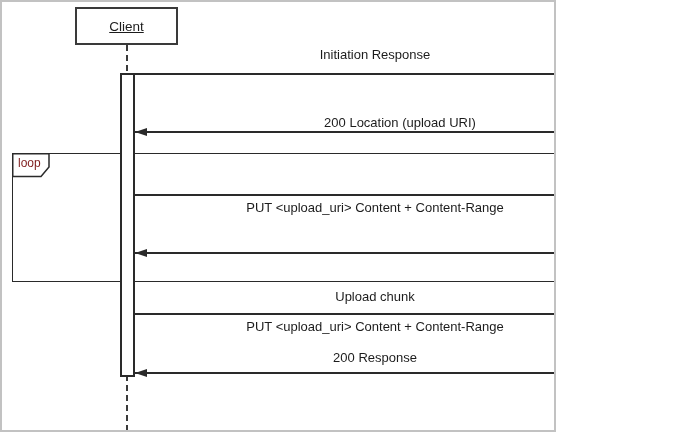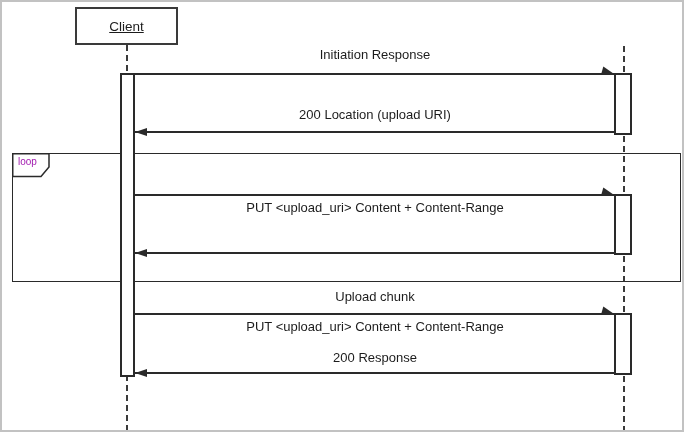--- a/index.html
+++ b/index.html
@@ -3,21 +3,21 @@
 <meta charset="utf-8">
 <style>
   html, body {
     margin: 0;
     padding: 0;
     background: #ffffff;
     font-family: "Liberation Sans", sans-serif;
   }
   .canvas {
     position: relative;
-    width: 684px;
+    width: 556px;
     height: 432px;
     background: #ffffff;
     overflow: hidden;
   }
   .frame {
     position: absolute;
     inset: 0;
     border: 2px solid #c2c2c2;
     pointer-events: none;
     z-index: 10;
@@ -59,22 +59,22 @@
     z-index: 1;
   }
   .loop-tag-svg {
     position: absolute;
     left: 12px; top: 153px;
     z-index: 2;
   }
   .loop-tag-label {
     position: absolute;
     left: 18px; top: 156px;
-    font-size: 10px;
-    color: #a21caf;
+    font-size: 12px;
+    color: #7f1d1d;
     z-index: 2;
   }
   .msg-line {
     position: absolute;
     left: 135px;
     width: 480px;
     height: 2px;
     background: #2a2a2a;
     z-index: 2;
   }
@@ -122,21 +122,21 @@
 
   <div class="loop-box"></div>
   <svg class="loop-tag-svg" width="42" height="26">
     <path d="M0.75 0.75 H37 V14 L29 23.5 H0.75 Z" fill="#ffffff" stroke="#2a2a2a" stroke-width="1.5"></path>
   </svg>
   <span class="loop-tag-label">loop</span>
 
   <div class="msg-label" style="top:47px;">Initiation Response</div>
   <div class="msg-line" style="top:73px;"></div>
   <div class="arrow-right" style="left:602px; top:68px;"></div>
-  <div class="msg-label" style="top:107px;">200 Location (upload URI)</div>
+  <div class="msg-label" style="top:115px;padding-left:25px;">200 Location (upload URI)</div>
   <div class="msg-line" style="top:131px;"></div>
   <div class="arrow-left" style="left:135px; top:128px;"></div>
 
   <div class="msg-line" style="top:194px;"></div>
   <div class="arrow-right" style="left:602px; top:189px;"></div>
   <div class="msg-label" style="top:200px;">PUT &lt;upload_uri&gt; Content + Content-Range</div>
   <div class="msg-line" style="top:252px;"></div>
   <div class="arrow-left" style="left:135px; top:249px;"></div>
 
   <div class="msg-label" style="top:289px;">Upload chunk</div>

